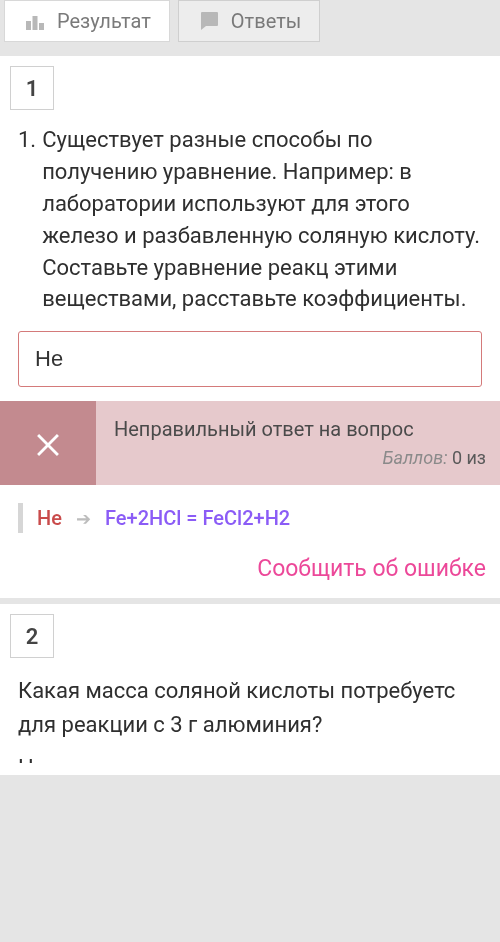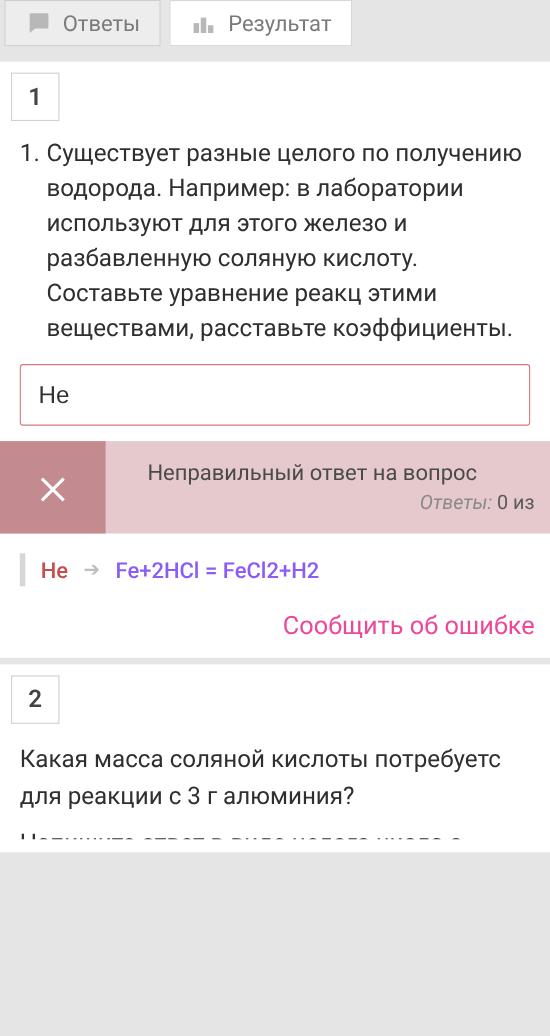--- a/index.html
+++ b/index.html
@@ -102,21 +102,20 @@
     justify-content: center;
     color: #fff;
   }
   .feedback-text {
     flex: 1 1 auto;
     padding: 8px 14px 10px 18px;
     display: flex;
     flex-direction: column;
     justify-content: center;
     gap: 6px;
-    margin-left: 20px;
   }
   .feedback-title {
     font-size: 20px;
     color: #4a4a4a;
   }
   .feedback-points {
     font-size: 18px;
     color: #8a8a8a;
     font-style: italic;
     text-align: right;
@@ -169,61 +168,61 @@
     font-size: 22px;
     color: #2f2f2f;
     overflow: hidden;
     height: 20px;
   }
 </style>
 </head>
 <body>
 
 <div class="tabs">
-  <div class="tab active">
-    <span class="tab-icon">
-      <svg width="24" height="24" viewBox="0 0 24 24" fill="currentColor">
-          <path d="M4 3h16a1 1 0 0 1 1 1v12a1 1 0 0 1-1 1H9l-5 4V4a1 1 0 0 1 1-1z"></path>
-        </svg>
-    </span>
-    <span>Ответы</span>
-  </div>
   <div class="tab">
     <span class="tab-icon">
       <svg width="24" height="24" viewBox="0 0 24 24" fill="currentColor">
           <rect x="3" y="12" width="5" height="9"></rect>
           <rect x="9.5" y="7" width="5" height="14"></rect>
           <rect x="16" y="14" width="5" height="7"></rect>
         </svg>
     </span>
     <span>Результат</span>
   </div>
+  <div class="tab active">
+    <span class="tab-icon">
+      <svg width="24" height="24" viewBox="0 0 24 24" fill="currentColor">
+          <path d="M4 3h16a1 1 0 0 1 1 1v12a1 1 0 0 1-1 1H9l-5 4V4a1 1 0 0 1 1-1z"></path>
+        </svg>
+    </span>
+    <span>Ответы</span>
+  </div>
 </div>
 
 <div class="card">
   <div class="qnum-badge">1</div>
   <div class="q-body">
     <div class="q-text">
       <span class="list-num">1.</span>
-      <span class="content">Существует разные целого по получению водорода. Например: в лаборатории используют для этого железо и разбавленную соляную кислоту. Составьте уравнение реакц этими веществами, расставьте коэффициенты.</span>
+      <span class="content">Существует разные способы по получению уравнение. Например: в лаборатории используют для этого железо и разбавленную соляную кислоту. Составьте уравнение реакц этими веществами, расставьте коэффициенты.</span>
     </div>
   </div>
   <div class="answer-input-wrap">
     <input class="answer-input" type="text" value="Не" style="">
   </div>
   <div class="feedback-bar">
     <div class="feedback-icon">
       <svg width="34" height="34" viewBox="0 0 24 24" fill="currentColor">
           <path d="M18.3 5.71 12 12.01l-6.3-6.3-1.41 1.41 6.3 6.3-6.3 6.29 1.41 1.41 6.3-6.29 6.3 6.29 1.41-1.41-6.3-6.29 6.3-6.3z"></path>
         </svg>
     </div>
     <div class="feedback-text">
       <div class="feedback-title">Неправильный ответ на вопрос</div>
       <div class="feedback-points">
-        <span>Ответы:</span>
+        <span>Баллов:</span>
         <span class="val">0 из</span>
       </div>
     </div>
   </div>
   <div class="correction-row">
     <div class="corr-bar"></div>
     <span class="user-ans">Не</span>
     <span class="arrow">➔</span>
     <span class="correct-ans">Fe+2HCl = FeCl2+H2</span>
   </div>

